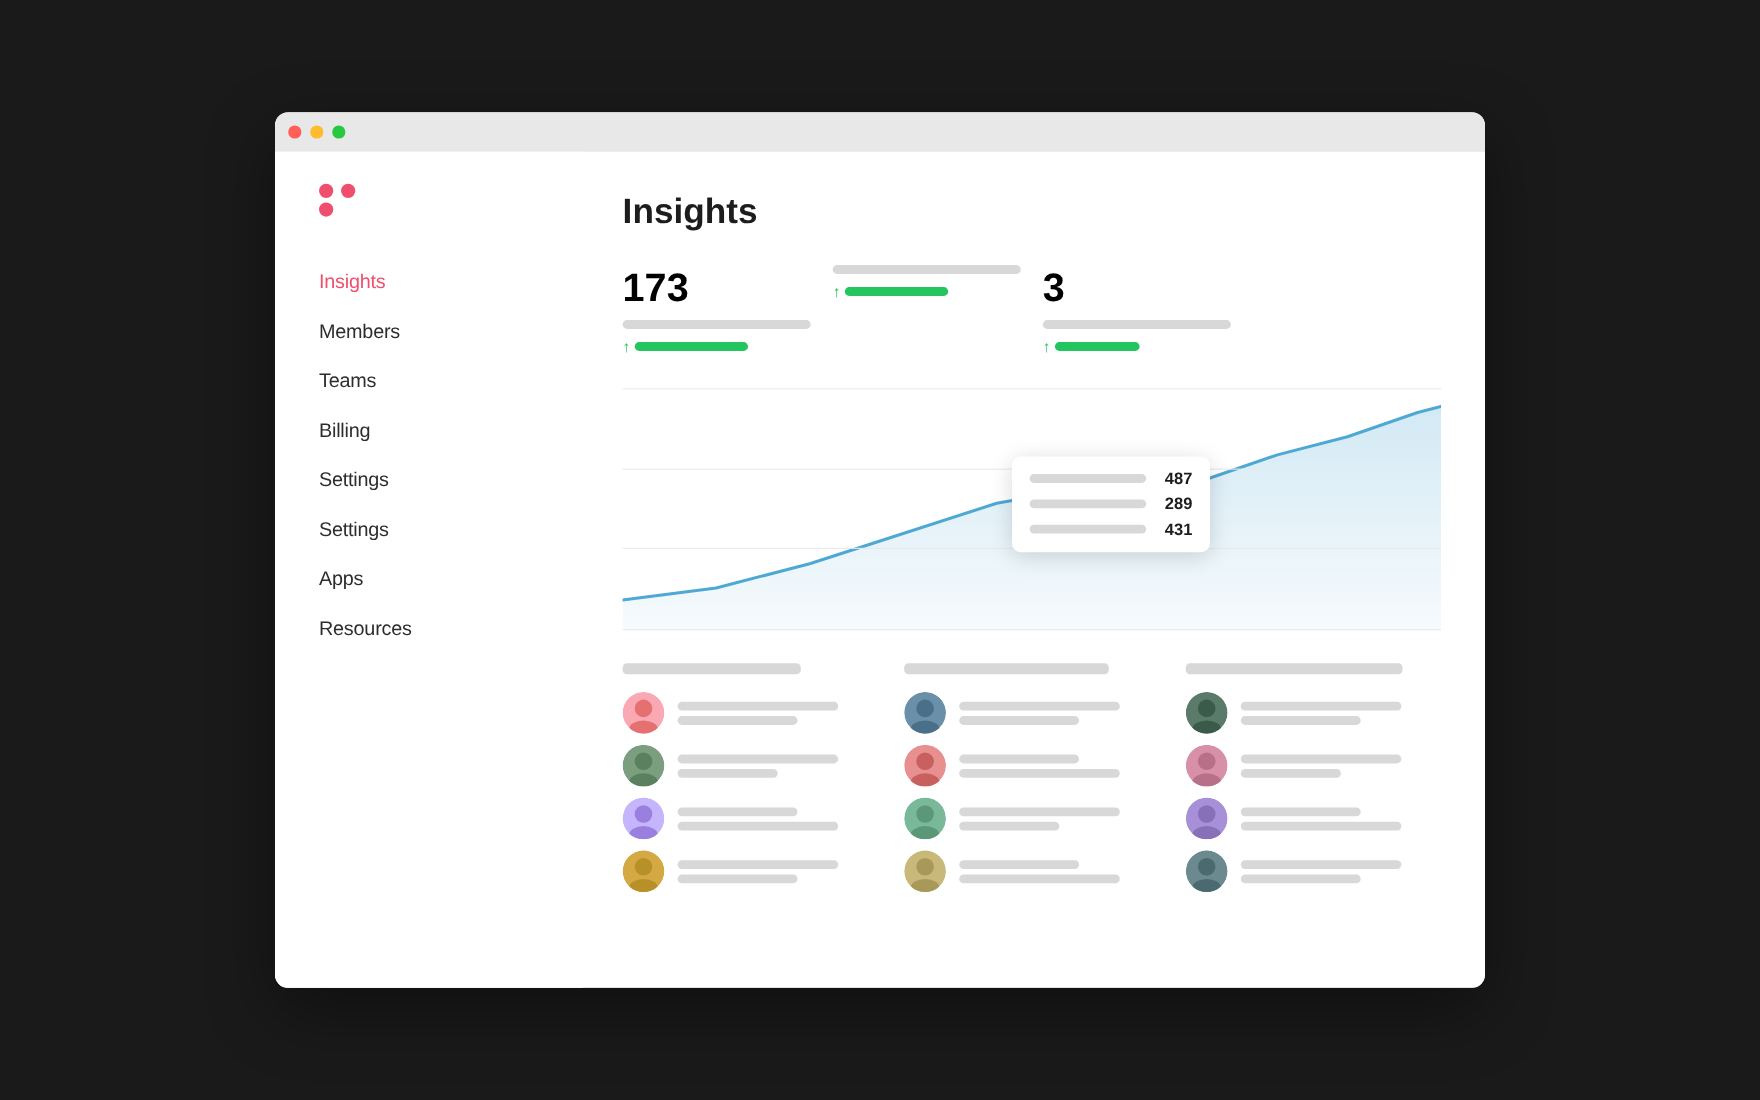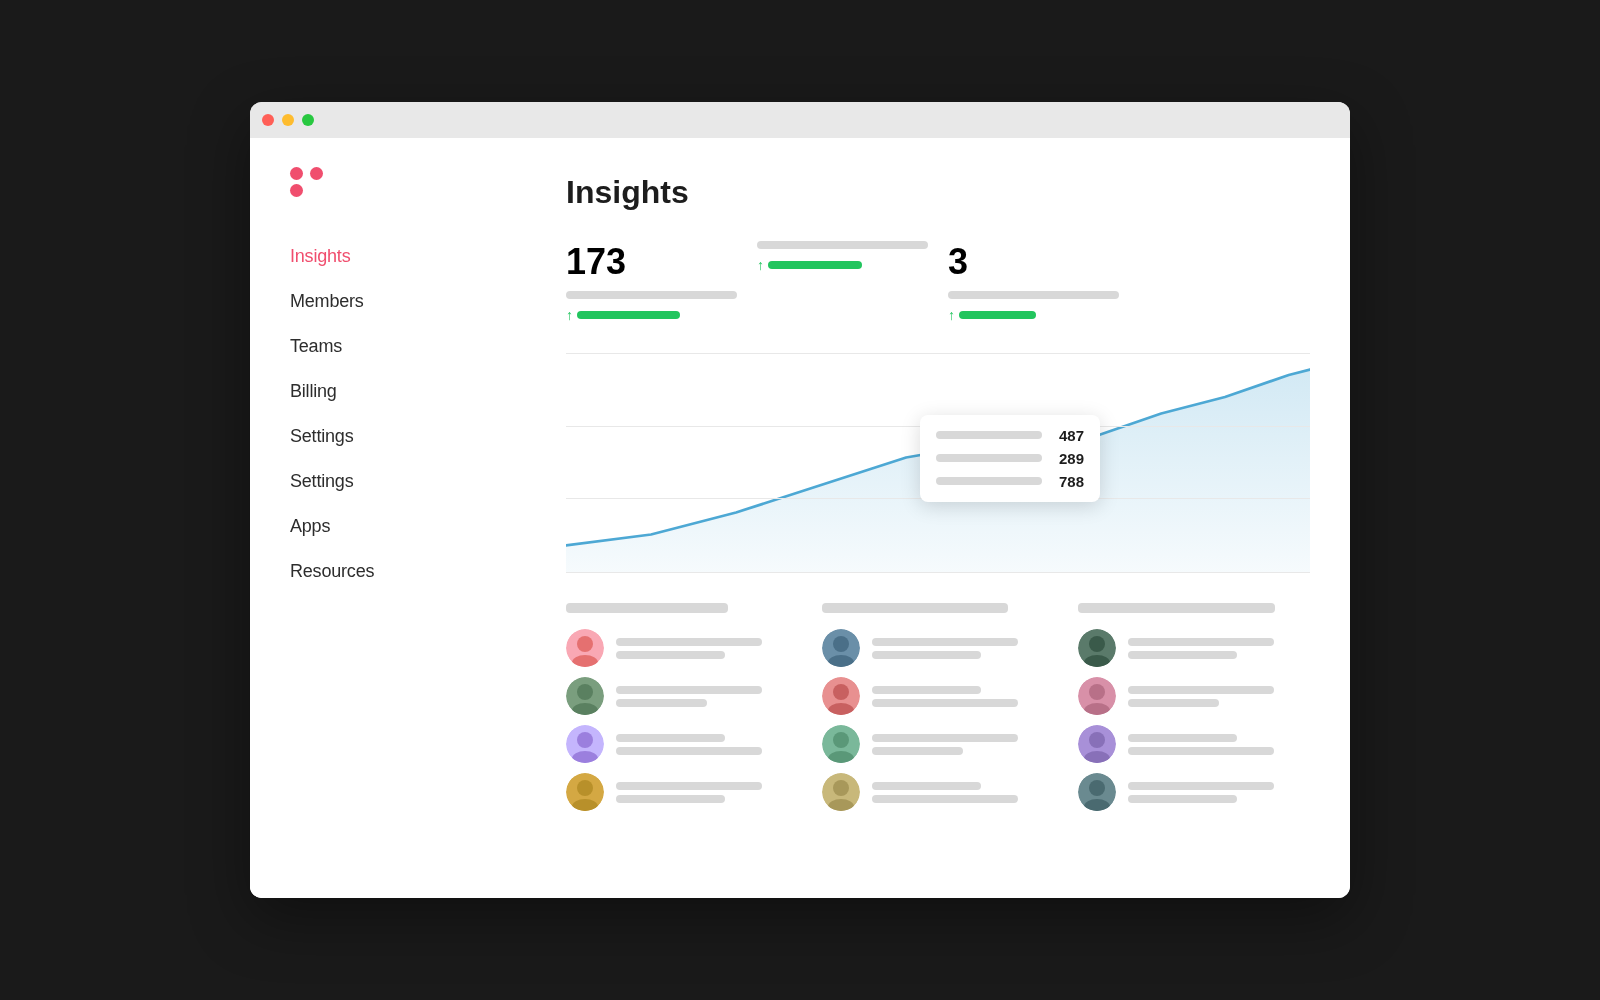--- a/index.html
+++ b/index.html
@@ -311,21 +311,21 @@
           <div class="tooltip-row">
             <div class="tooltip-bar-placeholder"></div>
             <div class="tooltip-value">487</div>
           </div>
           <div class="tooltip-row">
             <div class="tooltip-bar-placeholder"></div>
             <div class="tooltip-value">289</div>
           </div>
           <div class="tooltip-row">
             <div class="tooltip-bar-placeholder"></div>
-            <div class="tooltip-value">788</div>
+            <div class="tooltip-value">431</div>
           </div>
         </div>
       </div>
 
       <div class="bottom-section">
 
         <div class="list-col">
           <div class="list-header-bar"></div>
           <div class="list-item">
             <div class="avatar">

